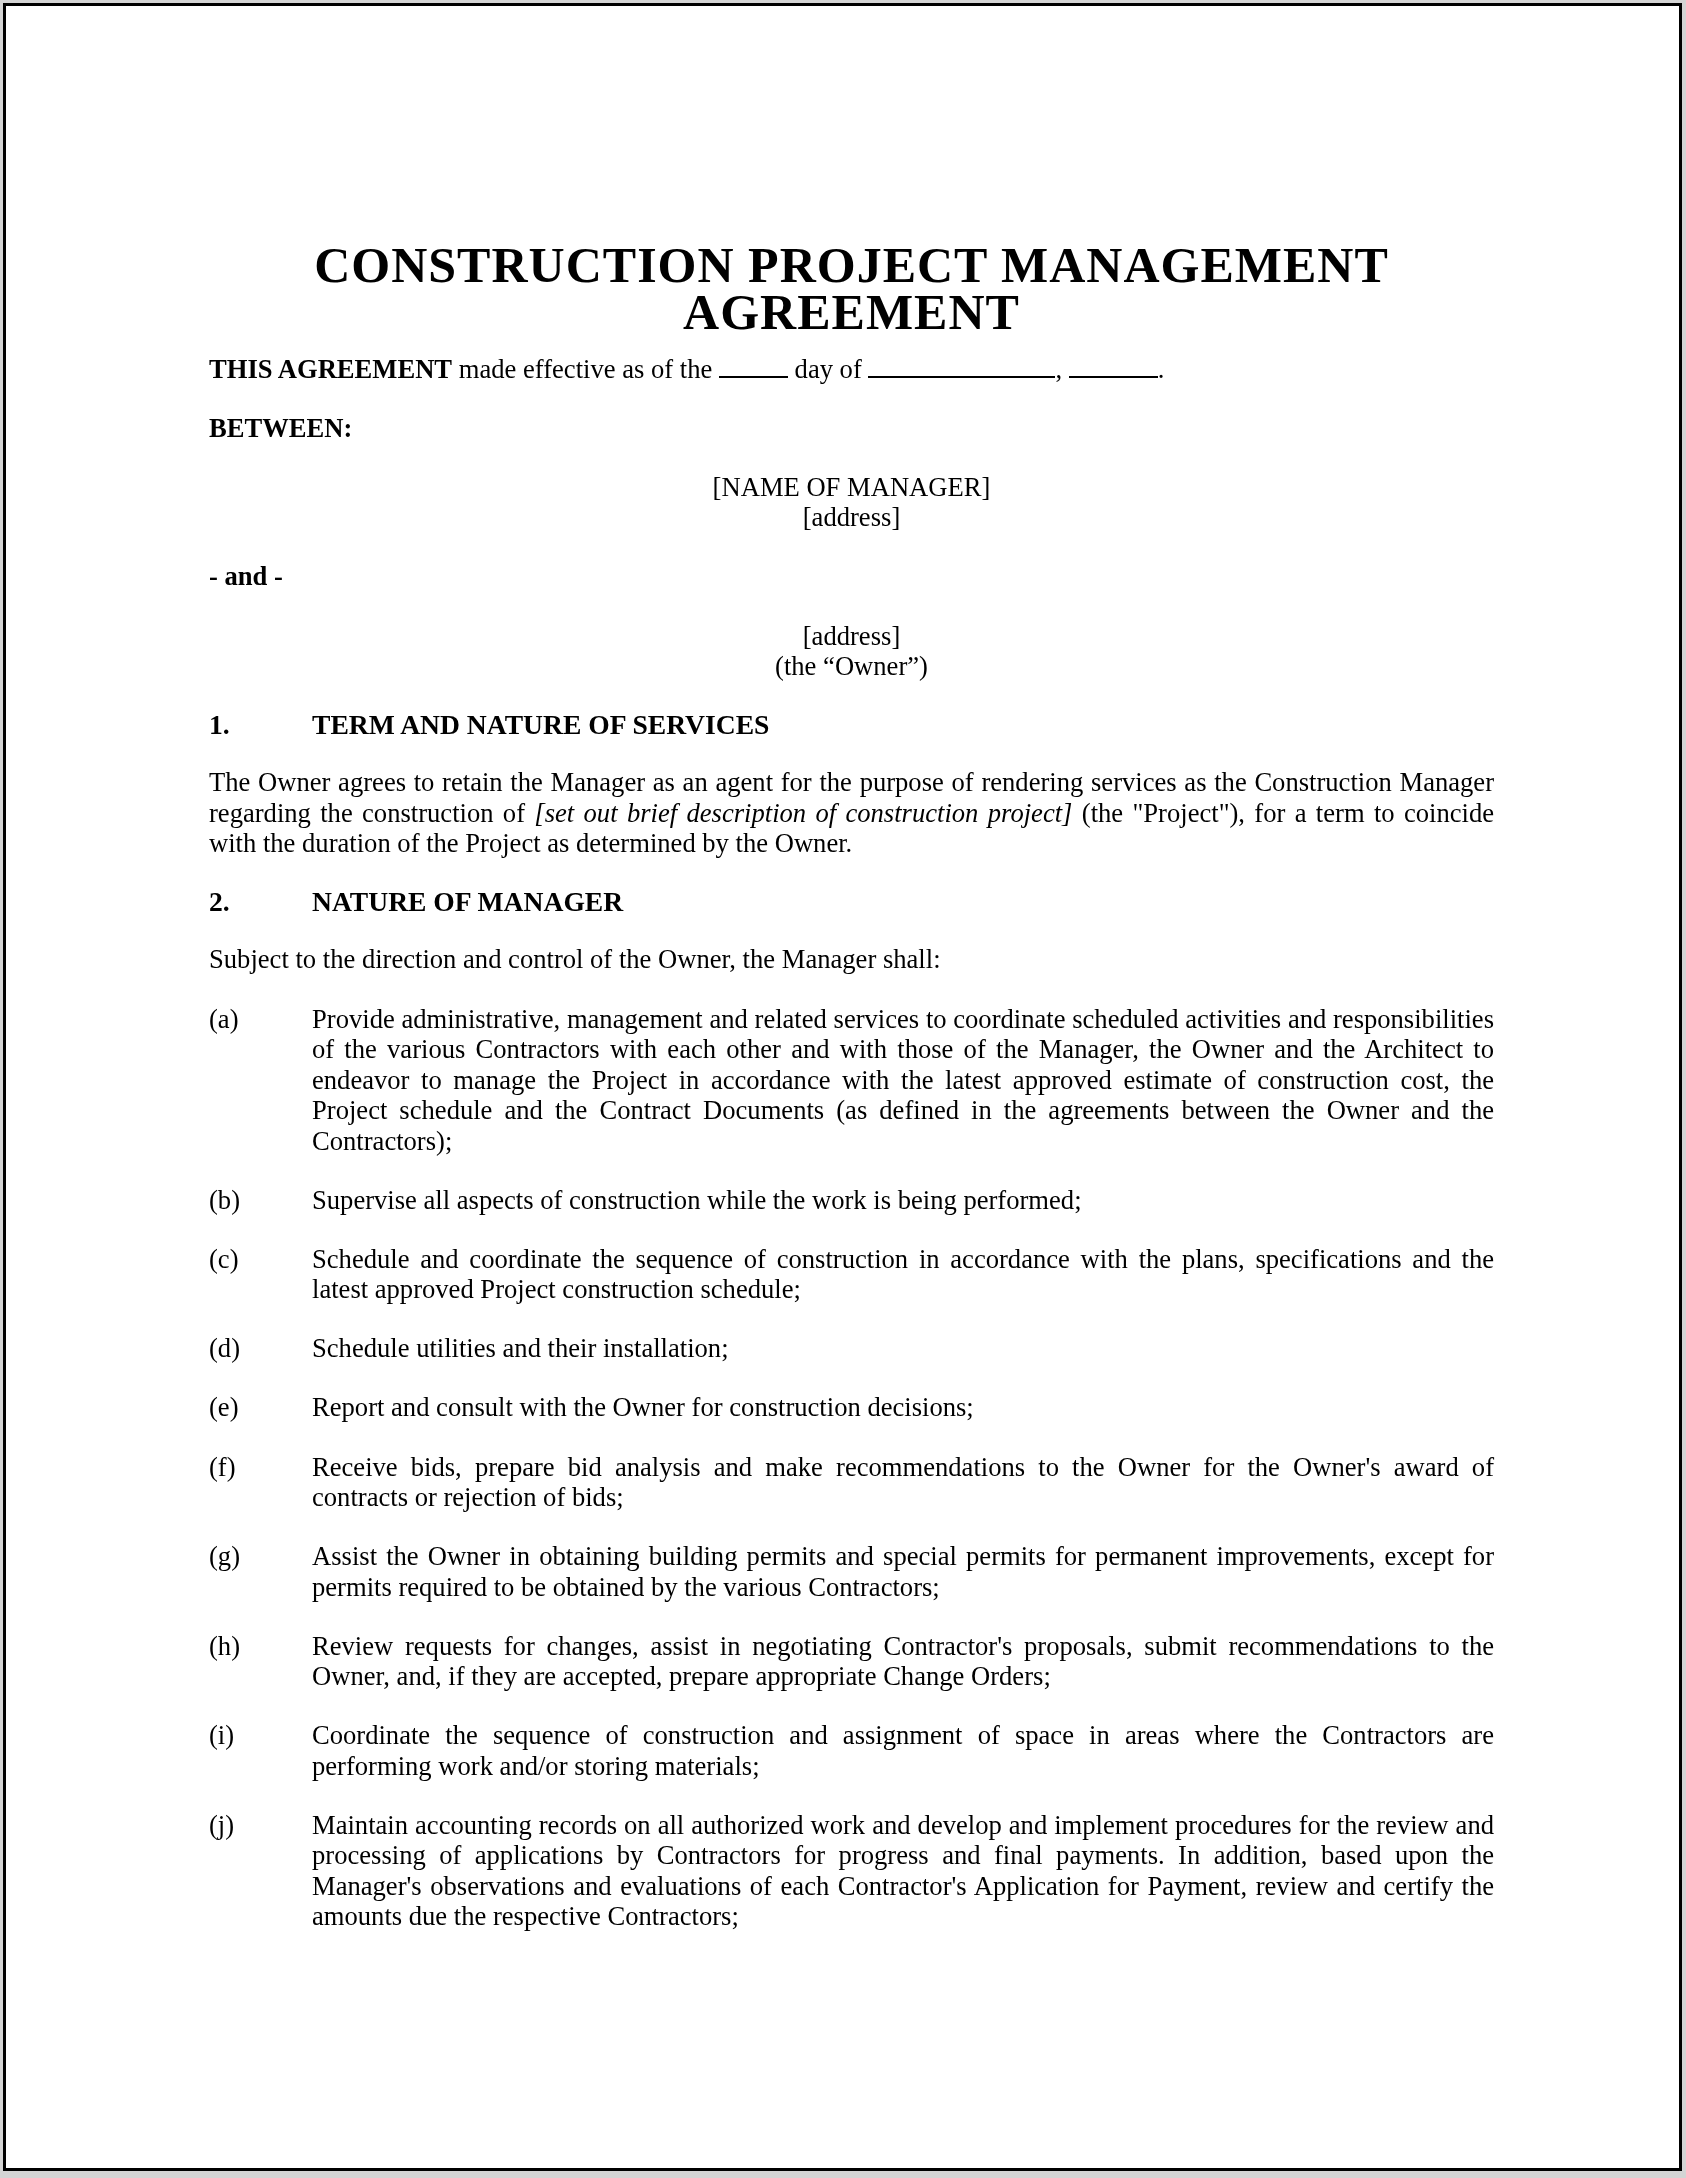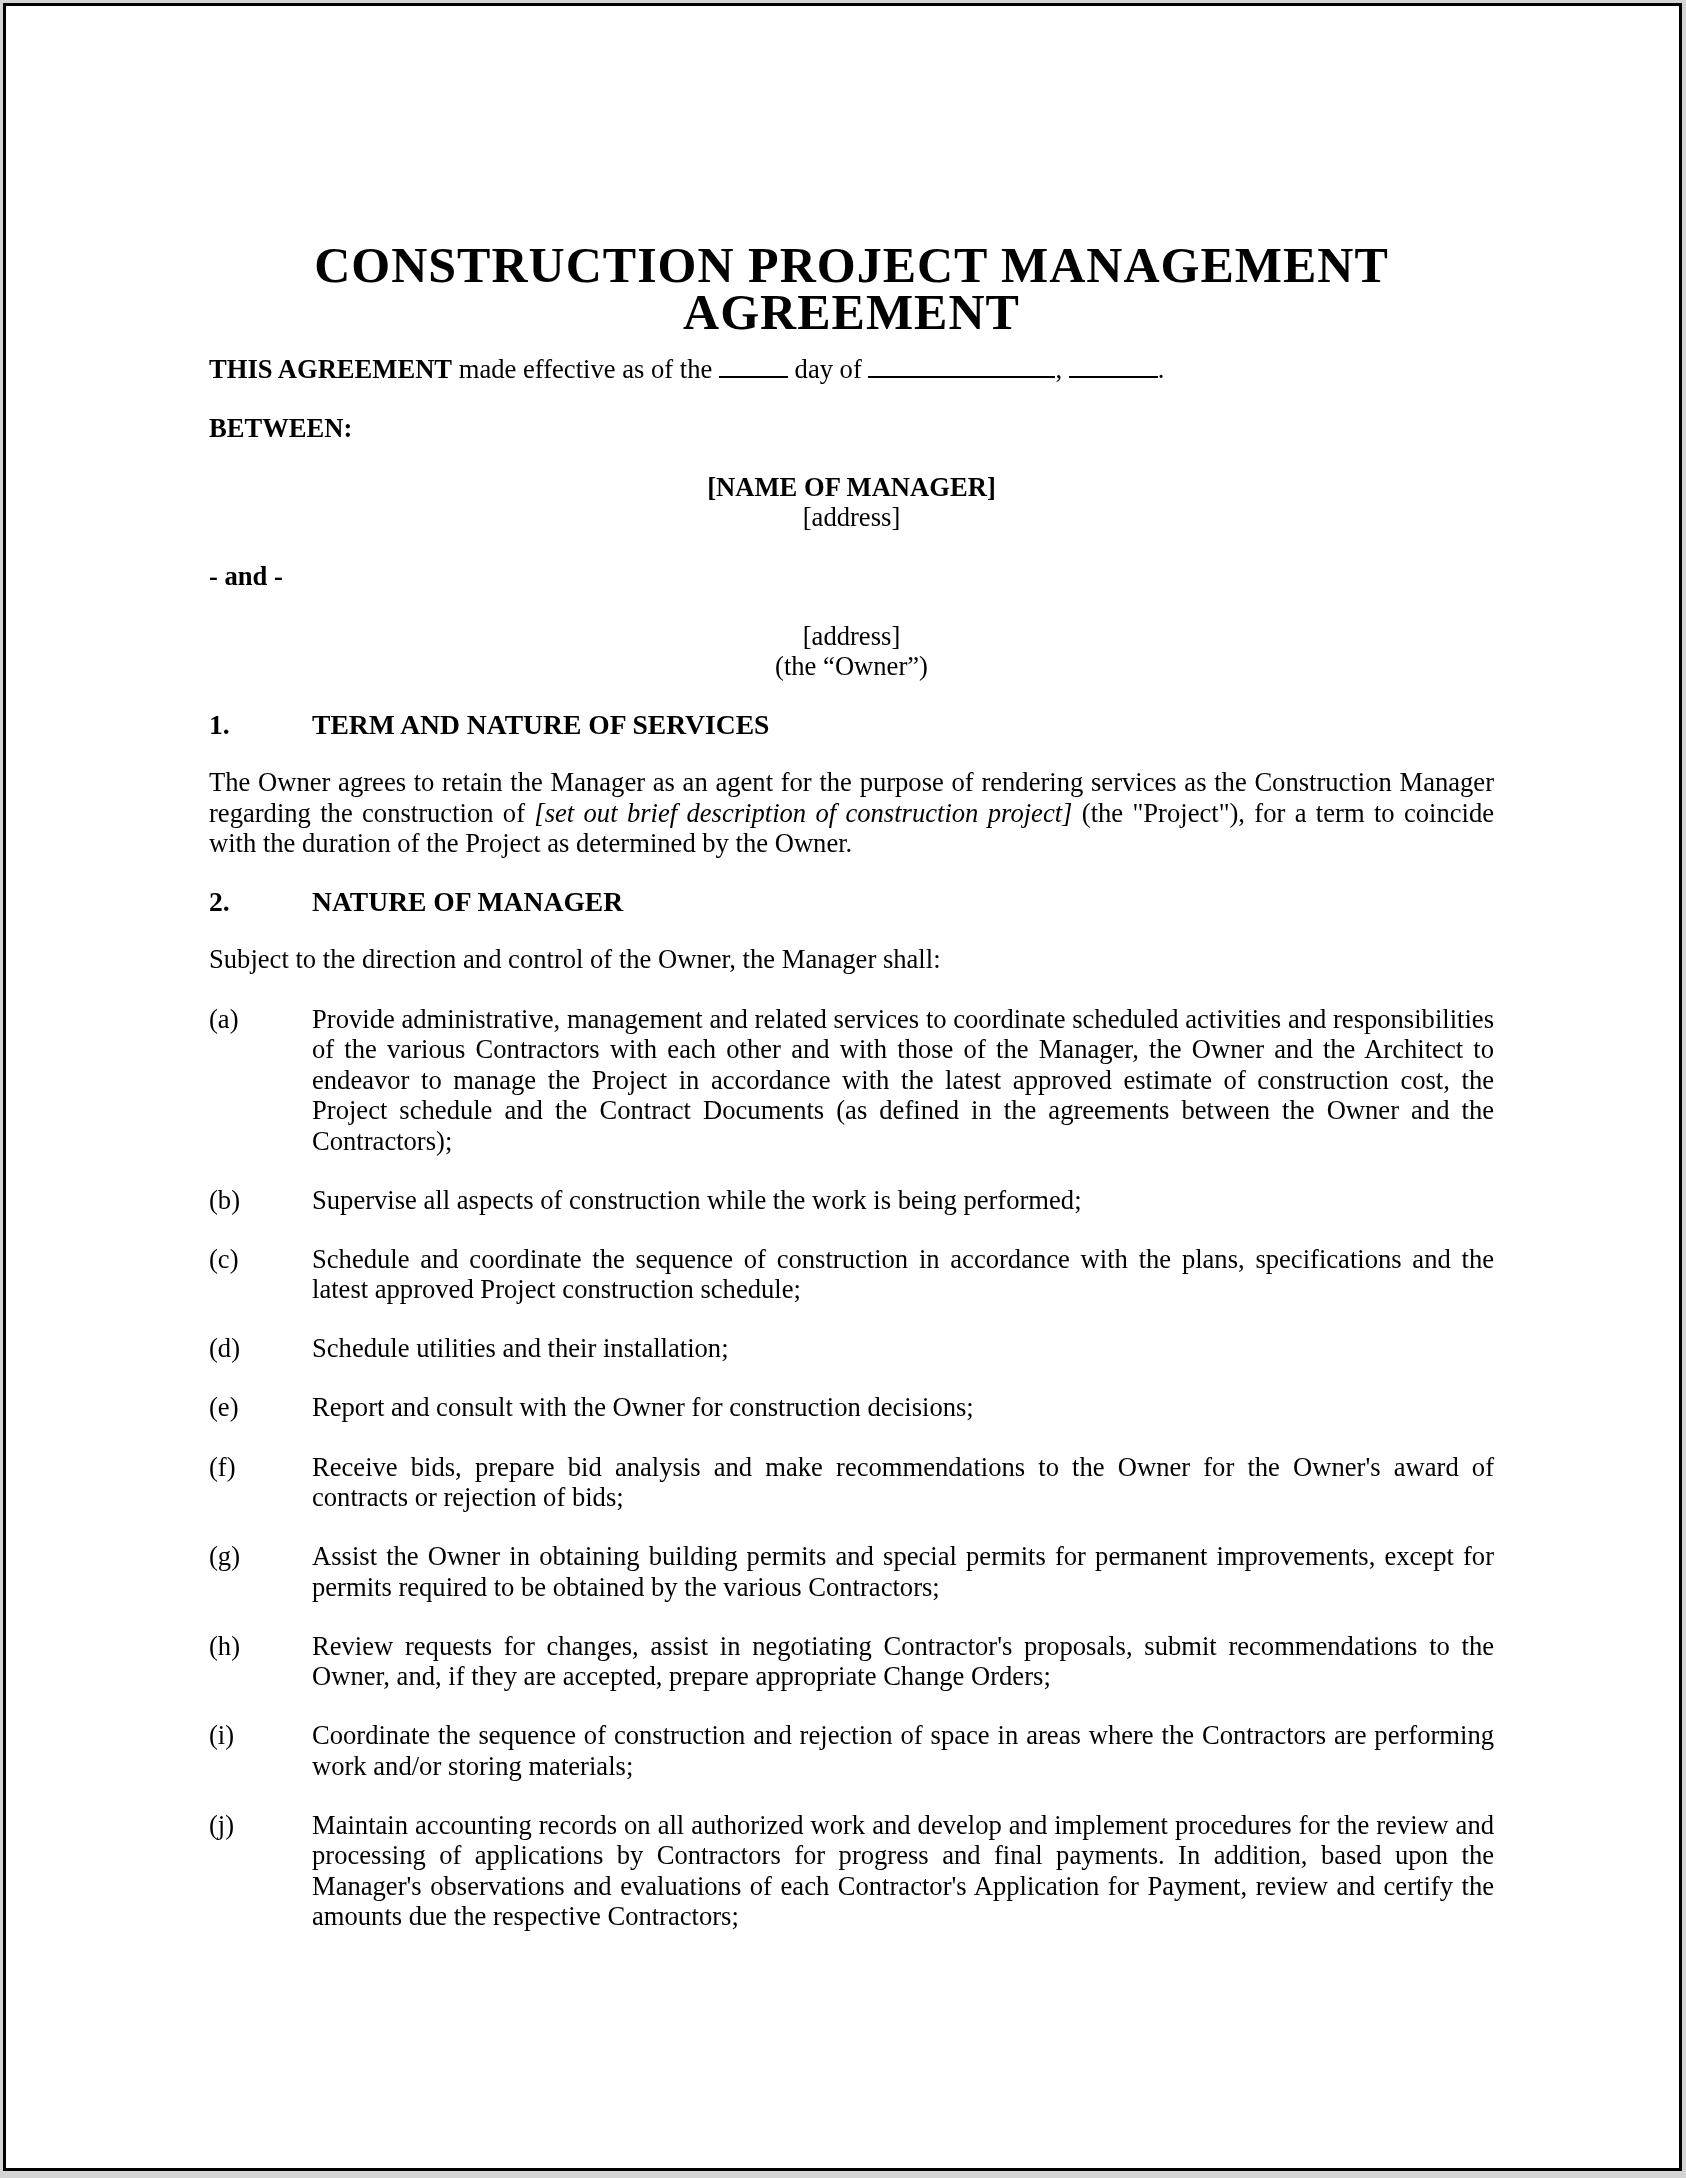--- a/index.html
+++ b/index.html
@@ -32,21 +32,21 @@
     font-weight: bold;
     font-size: 50px;
     line-height: 47px;
     letter-spacing: 1px;
     margin: 0 0 17.7px 0;
   }
   .block { margin: 0 0 28.6px 0; }
   .intro { text-align: left; }
   .between { font-weight: bold; margin-top: 15px; }
   .party { text-align: center; }
-  .party-name { font-weight: bold; }
+  .party-name { font-weight: normal; }
   .and-sep { text-align: left; font-weight: bold; }
   .sec-head { display: flex; font-weight: bold; font-size: 27.6px; margin-bottom: 26.6px; }
   .sec-num { flex: 0 0 103px; }
   .lead-par { text-align: left; }
   .just-par { text-align: justify; }
   .item { display: flex; margin-bottom: 28.6px; }
   .item-label { flex: 0 0 103px; }
   .item-text { flex: 1 1 auto; text-align: justify; }
   .blank {
     display: inline-block;
@@ -133,21 +133,21 @@
         <span class="item-text">Assist the Owner in obtaining building permits and special permits for permanent improvements, except for permits required to be obtained by the various Contractors;</span>
       </div>
 
       <div class="item">
         <span class="item-label">(h)</span>
         <span class="item-text">Review requests for changes, assist in negotiating Contractor's proposals, submit recommendations to the Owner, and, if they are accepted, prepare appropriate Change Orders;</span>
       </div>
 
       <div class="item">
         <span class="item-label">(i)</span>
-        <span class="item-text">Coordinate the sequence of construction and rejection of space in areas where the Contractors are performing work and/or storing materials;</span>
+        <span class="item-text">Coordinate the sequence of construction and assignment of space in areas where the Contractors are performing work and/or storing materials;</span>
       </div>
 
       <div class="item">
         <span class="item-label">(j)</span>
         <span class="item-text">Maintain accounting records on all authorized work and develop and implement procedures for the review and processing of applications by Contractors for progress and final payments. In addition, based upon the Manager's observations and evaluations of each Contractor's Application for Payment, review and certify the amounts due the respective Contractors;</span>
       </div>
 
     </div>
   </div>
 </div>

